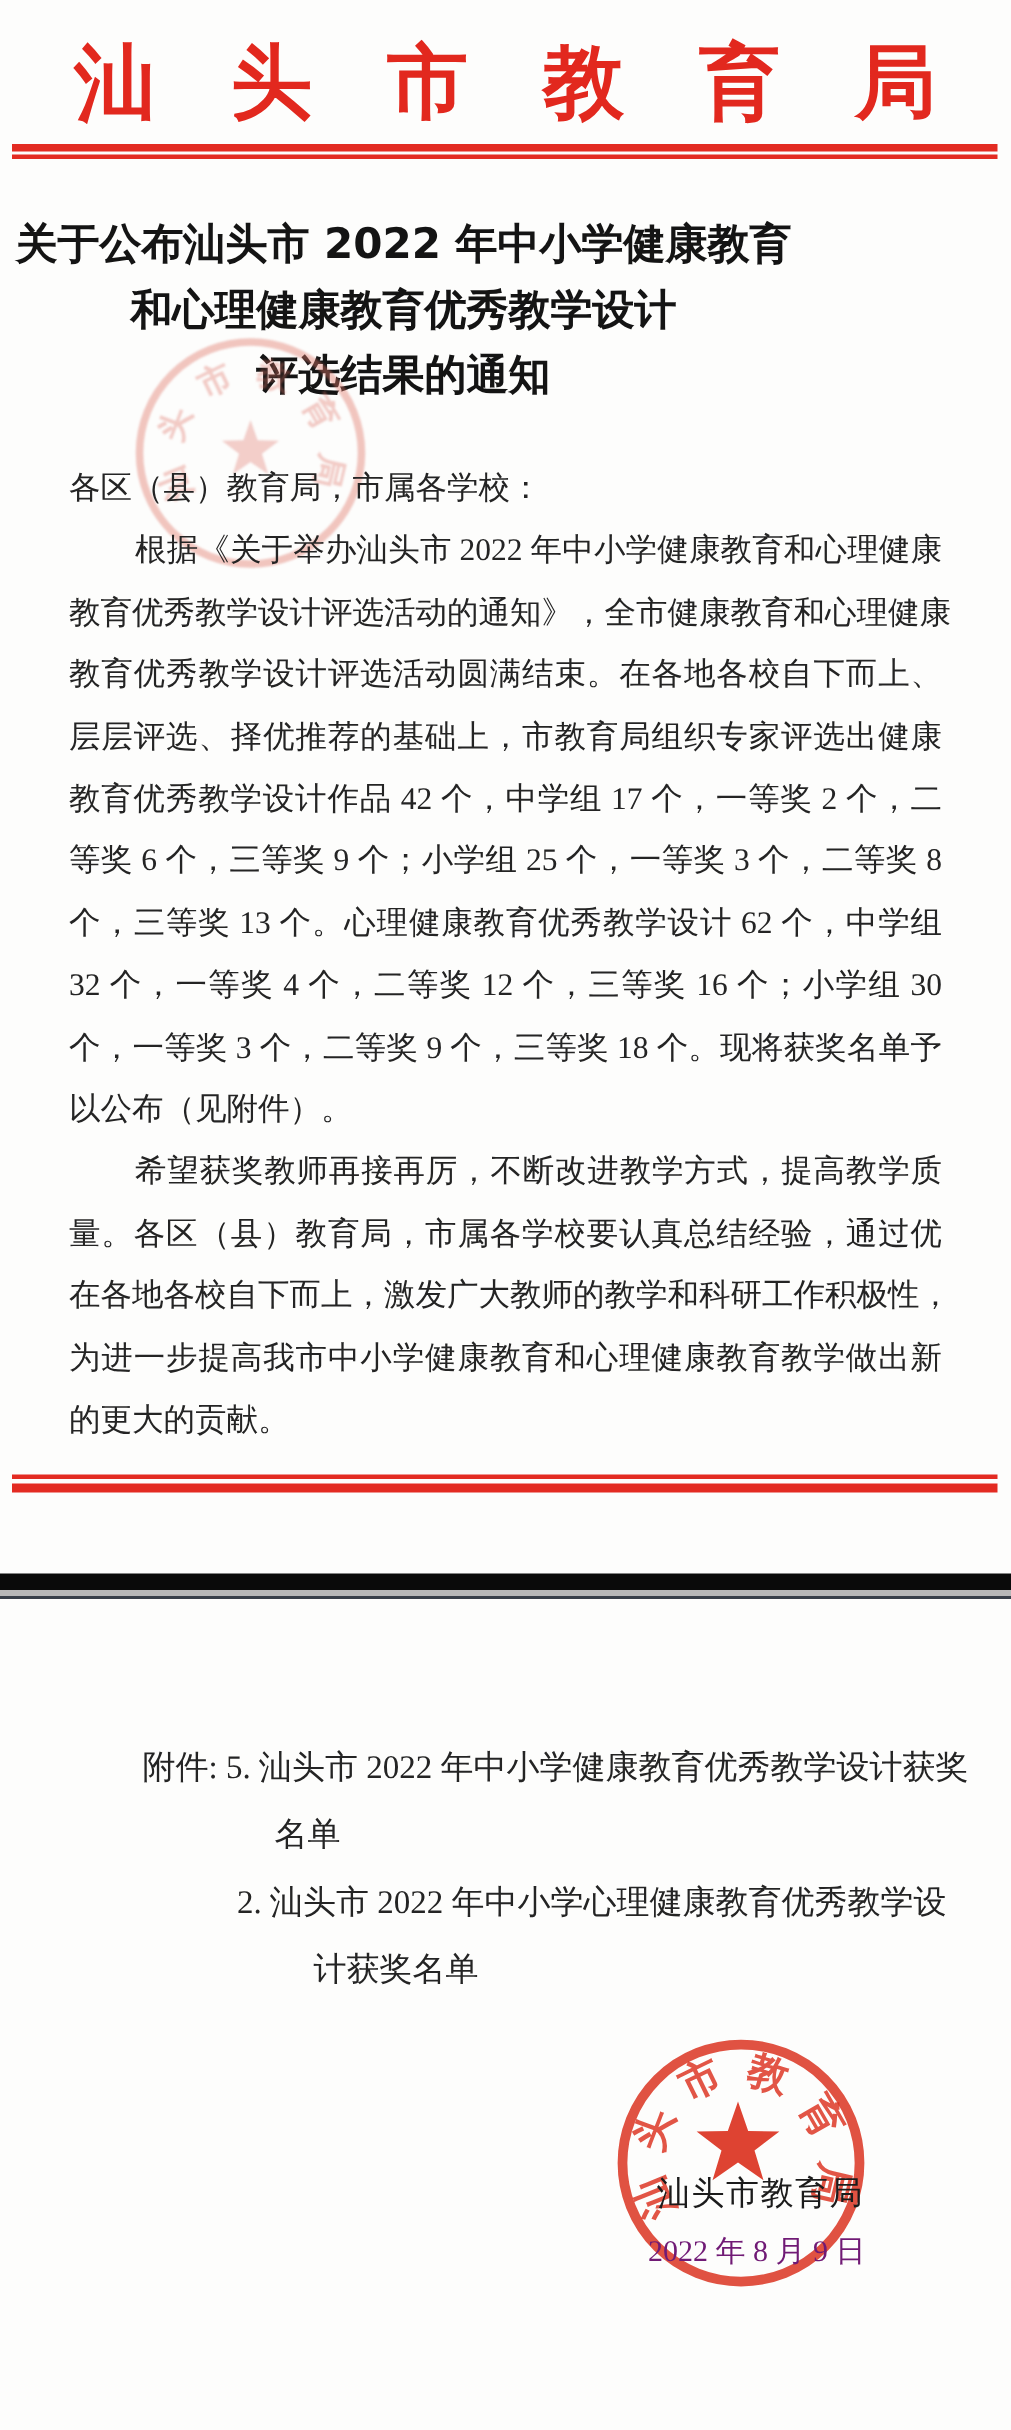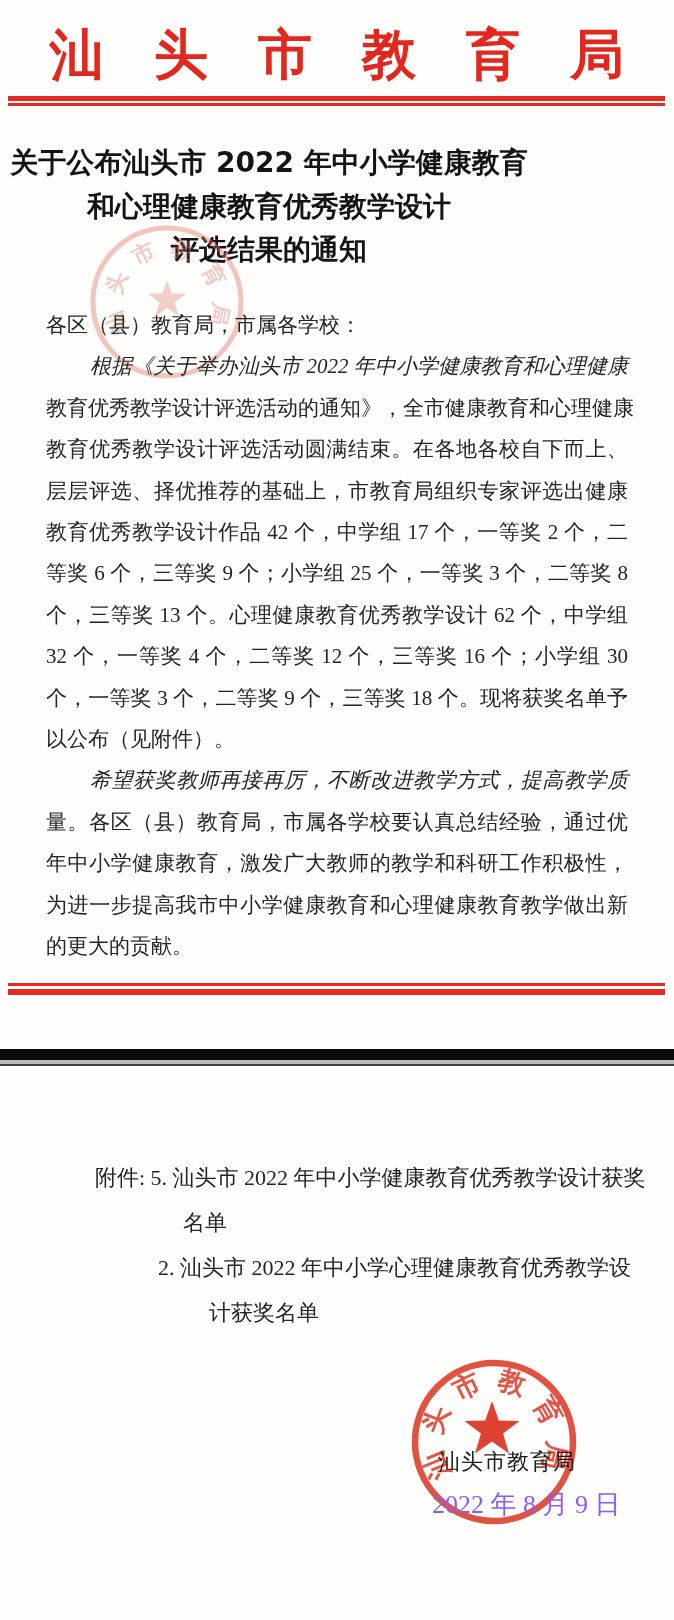--- a/index.html
+++ b/index.html
@@ -43,21 +43,21 @@
   
   .body-text{
     position:absolute;top:305px;left:46px;width:582px;
     font-size:21px;line-height:41.4px;color:#242424;
   }
   .bl{
     text-align:justify;text-align-last:justify;-moz-text-align-last:justify;
     text-justify:inter-character;white-space:nowrap;
   }
   .bl.end{text-align-last:left;-moz-text-align-last:left;white-space:normal;}
-  .bl.ind{text-indent:44px;font-style:italic;}
+  .bl.ind{text-indent:44px;}
   .rule-bottom{
     position:absolute;top:983px;left:8px;right:9px;height:3px;
     border-top:3px solid var(--red-rule);
     border-bottom:6px solid var(--red-rule);
   }
   
   .scan-band{position:absolute;top:1049px;left:0;width:674px;}
   .scan-band .b1{height:11px;background:#0a0a0a;}
   .scan-band .b2{height:4px;background:#b8b8b8;}
   .scan-band .b3{height:2px;background:#39404a;}
@@ -68,21 +68,21 @@
   .att-l2{top:1208px;left:183px;}
   .att-l3{top:1253px;left:158px;}
   .att-l4{top:1298px;left:181px;margin-left:28px;}
   
   .official-seal{position:absolute;left:403px;top:1350px;width:190px;height:190px;}
   .sig-issuer{
     position:absolute;left:438px;top:1447px;font-size:22px;letter-spacing:1px;
     color:#1b1b1b;white-space:nowrap;
   }
   .sig-date{
-    position:absolute;left:432px;top:1487px;font-size:26px;color:#8b5cf6;white-space:nowrap;
+    position:absolute;left:432px;top:1487px;font-size:20px;color:#701a75;white-space:nowrap;
   }
   .seal-arc-char{
     font-family:"Liberation Serif","DejaVu Serif",serif;
     font-weight:bold;
   }
 </style>
 </head>
 <body>
 
 <div class="page">
@@ -117,21 +117,21 @@
       <div class="bl">教育优秀教学设计评选活动圆满结束。在各地各校自下而上、</div>
       <div class="bl">层层评选、择优推荐的基础上，市教育局组织专家评选出健康</div>
       <div class="bl">教育优秀教学设计作品 42 个，中学组 17 个，一等奖 2 个，二</div>
       <div class="bl">等奖 6 个，三等奖 9 个；小学组 25 个，一等奖 3 个，二等奖 8</div>
       <div class="bl">个，三等奖 13 个。心理健康教育优秀教学设计 62 个，中学组</div>
       <div class="bl">32 个，一等奖 4 个，二等奖 12 个，三等奖 16 个；小学组 30</div>
       <div class="bl">个，一等奖 3 个，二等奖 9 个，三等奖 18 个。现将获奖名单予</div>
       <div class="bl end">以公布（见附件）。</div>
       <div class="bl ind">希望获奖教师再接再厉，不断改进教学方式，提高教学质</div>
       <div class="bl">量。各区（县）教育局，市属各学校要认真总结经验，通过优</div>
-      <div class="bl">年中小学健康教育，激发广大教师的教学和科研工作积极性，</div>
+      <div class="bl">在各地各校自下而上，激发广大教师的教学和科研工作积极性，</div>
       <div class="bl">为进一步提高我市中小学健康教育和心理健康教育教学做出新</div>
       <div class="bl end">的更大的贡献。</div>
     </div>
 
   <div class="rule-bottom"></div>
 
   <div class="scan-band">
     <div class="b1"></div>
     <div class="b2"></div>
     <div class="b3"></div>

